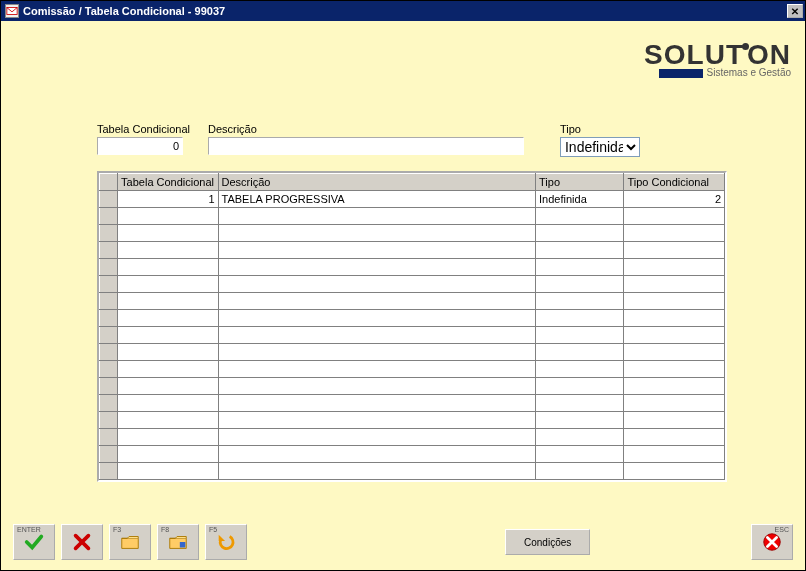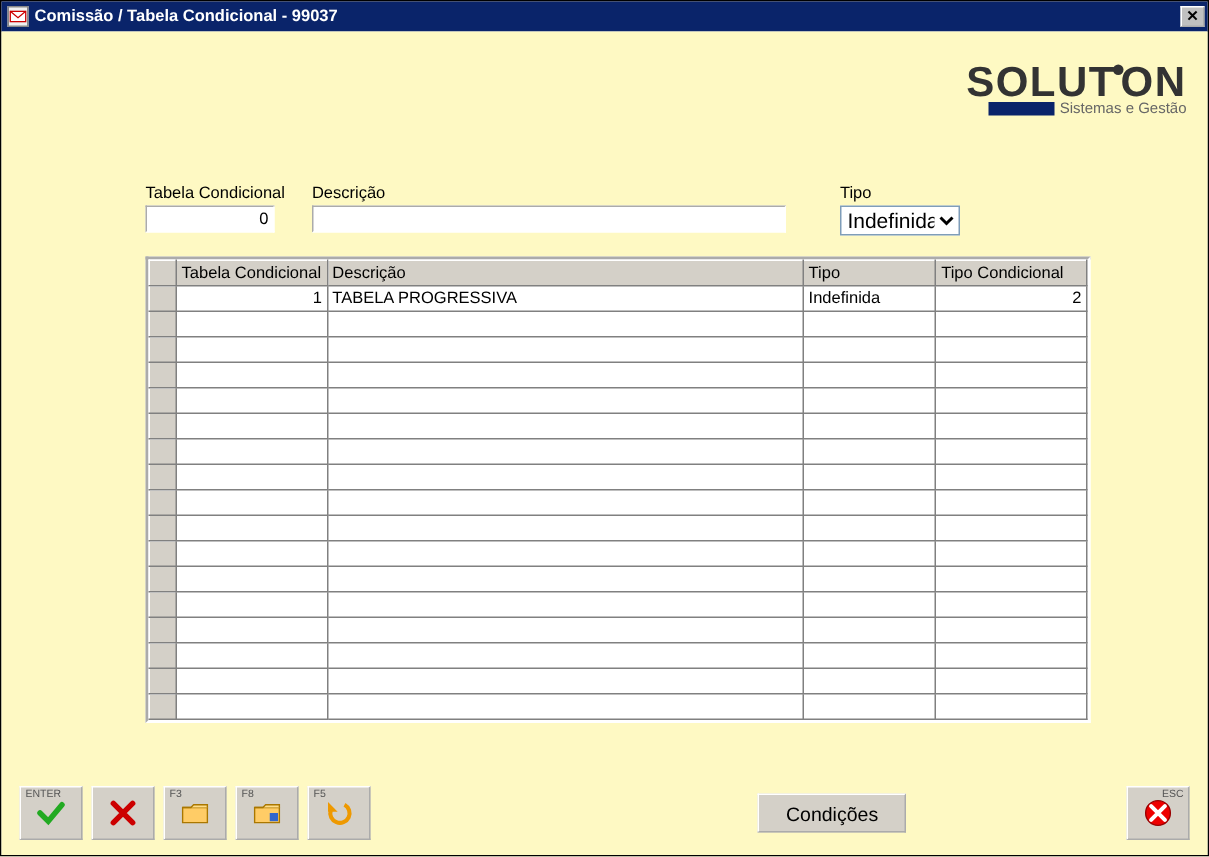--- a/index.html
+++ b/index.html
@@ -189,21 +189,21 @@
     color: #555;
     position: absolute;
     top: 1px;
     left: 3px;
   }
   .tb-btn svg { width: 22px; height: 22px; }
   .cond-btn {
     border: 1px outset #fff;
     background: #d4d0c8;
     padding: 4px 18px;
-    font-size: 13px;
+    font-size: 10px;
     cursor: pointer;
     margin-left: 252px;
     height: 26px;
   }
   .spacer { flex: 1; }
 </style>
 </head>
 <body>
 
 <div class="window">

